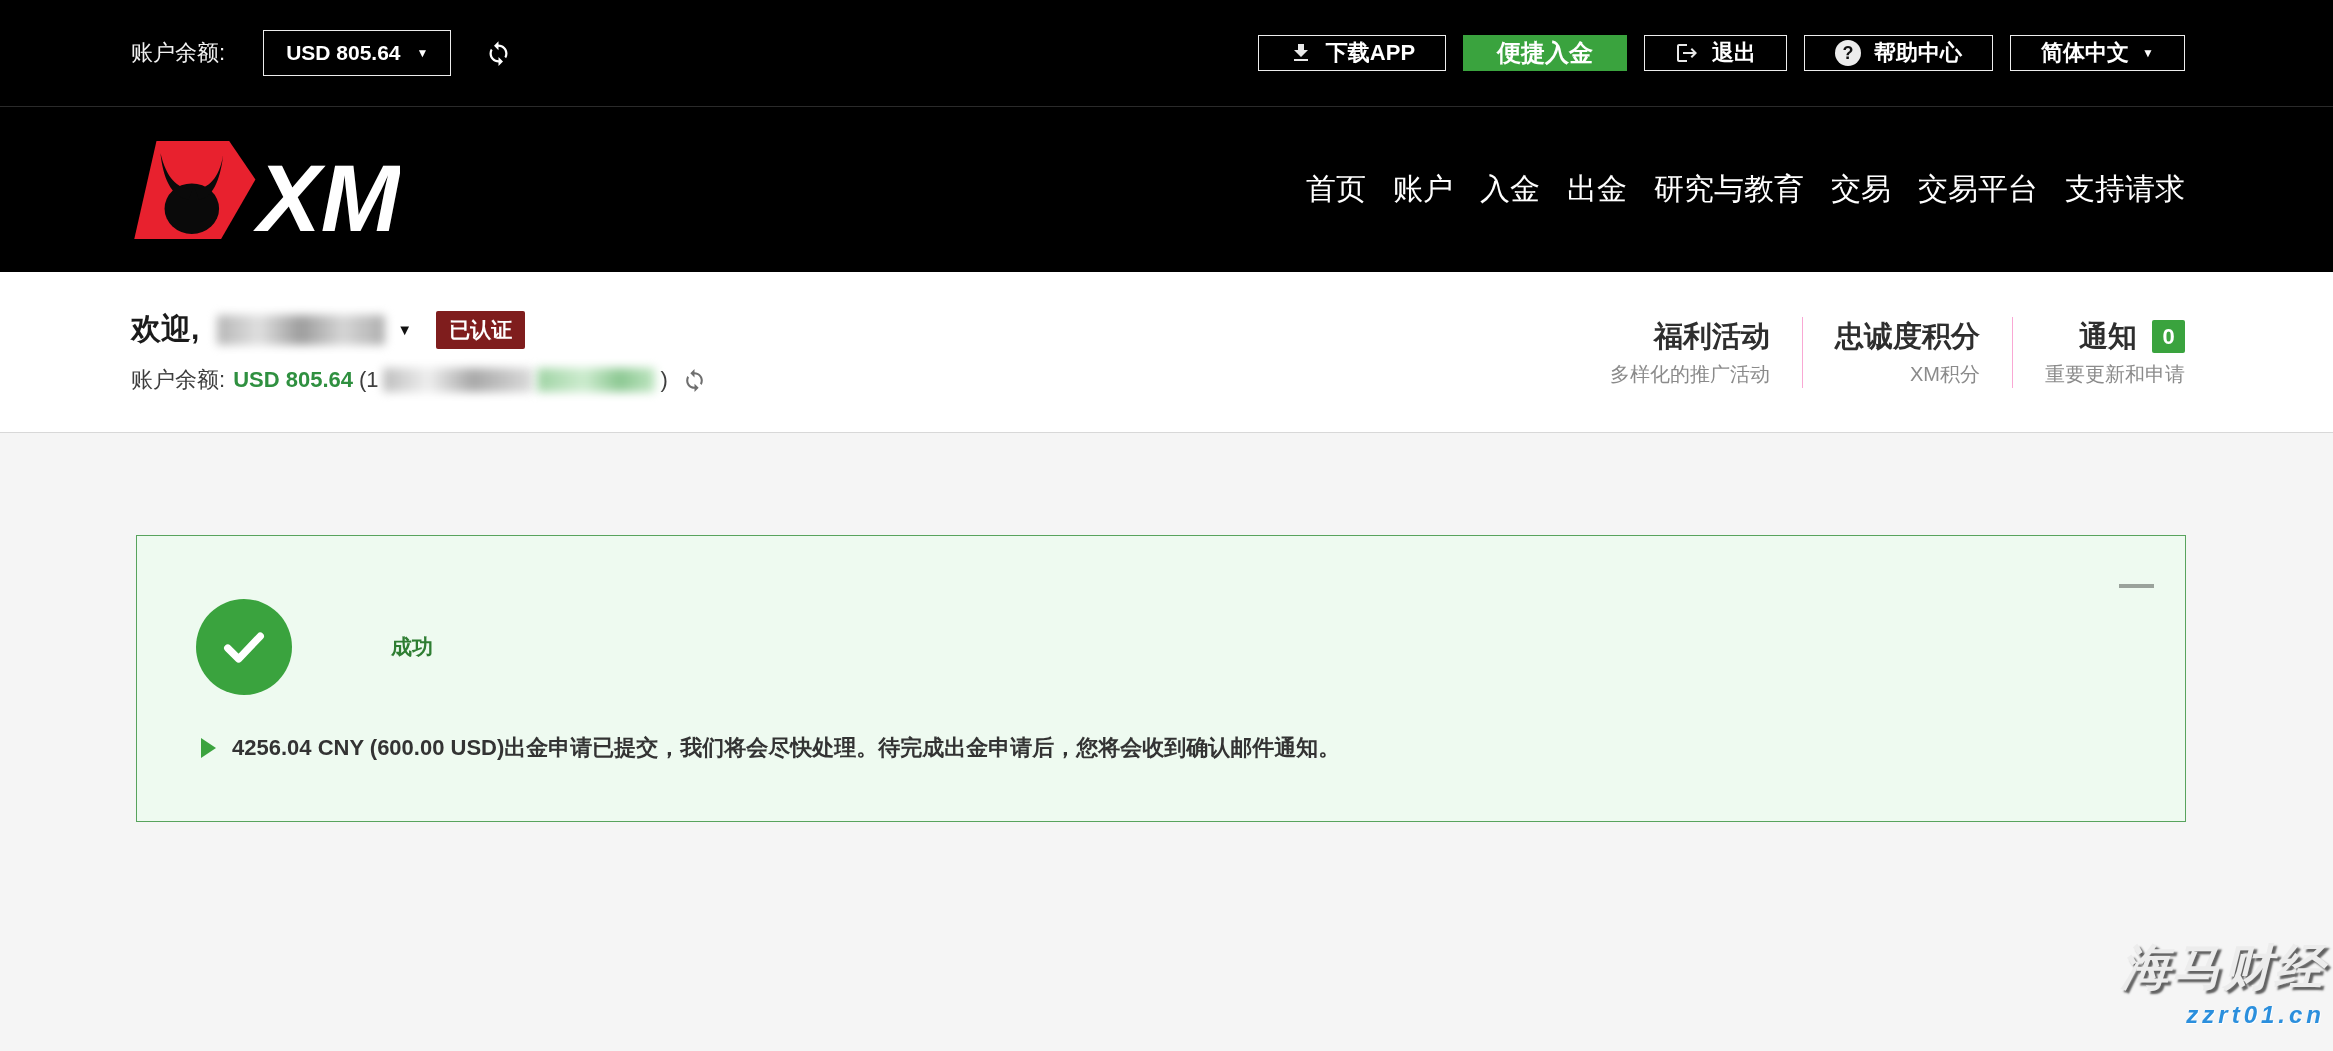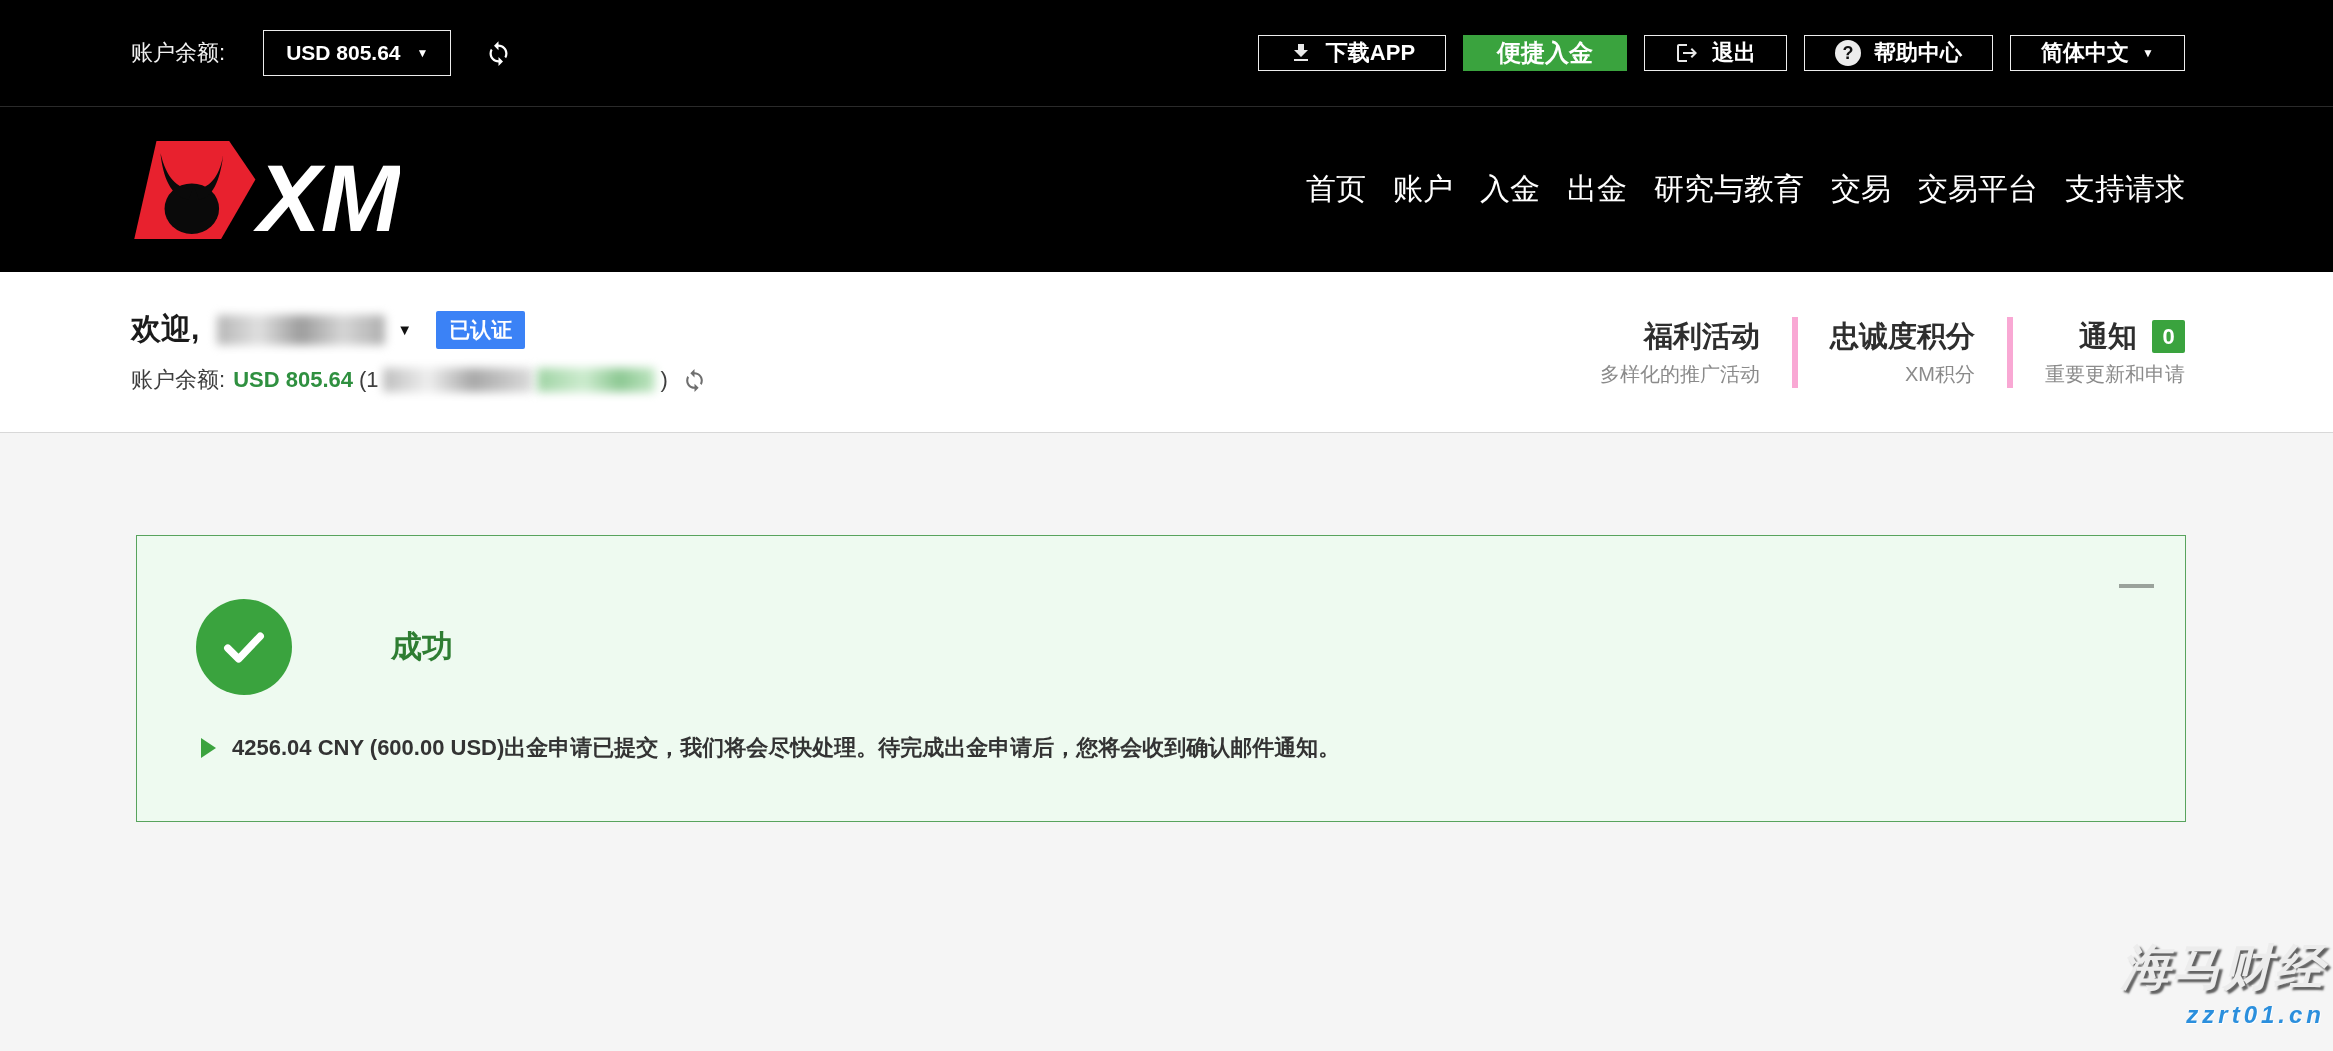--- a/index.html
+++ b/index.html
@@ -53,35 +53,35 @@
   .welcome-left {}
   .w-row1 { display:flex; align-items:center; }
   .greeting { font-size:30px; font-weight:bold; color:#1a1a1a; }
   .mask { border-radius:2px; filter:blur(5px); }
   .mask-name {
     width:168px; height:30px; margin-left:18px;
     background:linear-gradient(90deg,#b5b5b5,#e0e0e0 25%,#9c9c9c 50%,#d6d6d6 75%,#aeaeae);
   }
   .name-caret { font-size:15px; color:#111; margin-left:12px; cursor:pointer; }
   .verified-badge {
-    margin-left:24px; background:#3b82f6; color:#fff; font-size:21px; font-weight:bold;
+    margin-left:24px; background:#7f1d1d; color:#fff; font-size:21px; font-weight:bold;
     padding:5px 13px; border-radius:2px;
   }
   .w-row2 { display:flex; align-items:center; margin-top:15px; font-size:22px; color:#3d3d3d; }
   .w-balance { color:#2f9040; font-weight:bold; margin:0 6px 0 8px; }
   .mask-acc1 { width:150px; height:24px; margin:0 4px;
     background:linear-gradient(90deg,#bdbdbd,#efefef 30%,#a8a8a8 60%,#dcdcdc); }
   .mask-acc2 { width:118px; height:24px; margin-right:6px;
     background:linear-gradient(90deg,#9fd3a4,#cdeccf 40%,#8cc892 70%,#bfe6c2); }
   .refresh-acc { color:#6f6f6f; margin-left:14px; cursor:pointer; }
   .refresh-acc svg { width:25px; height:25px; }
 
   .welcome-links { display:flex; align-items:center; }
   .w-col { text-align:right; padding:0 32px; cursor:pointer; }
-  .w-col + .w-col { border-left:6px solid #f9a8d4; }
+  .w-col + .w-col { border-left:1px solid #f9a8d4; }
   .w-col:last-child { padding-right:0; }
   .w-title { font-size:29px; font-weight:bold; color:#2e2e2e; display:flex; justify-content:flex-end; align-items:center; }
   .w-sub { font-size:20px; color:#8b8b8b; margin-top:4px; }
   .notif-badge {
     width:33px; height:33px; margin-left:15px; background:#3aa33e; color:#fff;
     font-size:22px; font-weight:bold; display:flex; align-items:center; justify-content:center;
     border-radius:2px;
   }
 
   
@@ -92,21 +92,21 @@
   }
   .panel-dash {
     position:absolute; top:48px; right:31px; width:35px; height:4px; background:#9aa29b; cursor:pointer;
   }
   .panel-head { position:absolute; left:59px; top:63px; display:flex; align-items:center; }
   .check-circle {
     width:96px; height:96px; border-radius:50%; background:#3aa33e;
     display:flex; align-items:center; justify-content:center;
   }
   .check-circle svg { width:52px; height:52px; }
-  .panel-title { margin-left:99px; font-size:31px; font-weight:bold; color:#2e7d32; }
+  .panel-title { margin-left:99px; font-size:21px; font-weight:bold; color:#2e7d32; }
   .panel-msg { position:absolute; left:64px; top:197px; display:flex; align-items:center; }
   .msg-bullet {
     width:0; height:0; border-left:15px solid #3aa33e;
     border-top:10px solid transparent; border-bottom:10px solid transparent;
   }
   .msg-text { margin-left:16px; font-size:22px; font-weight:600; color:#333; }
 
   
   .watermark { position:absolute; right:8px; bottom:2px; text-align:right; }
   .wm-line1 {

